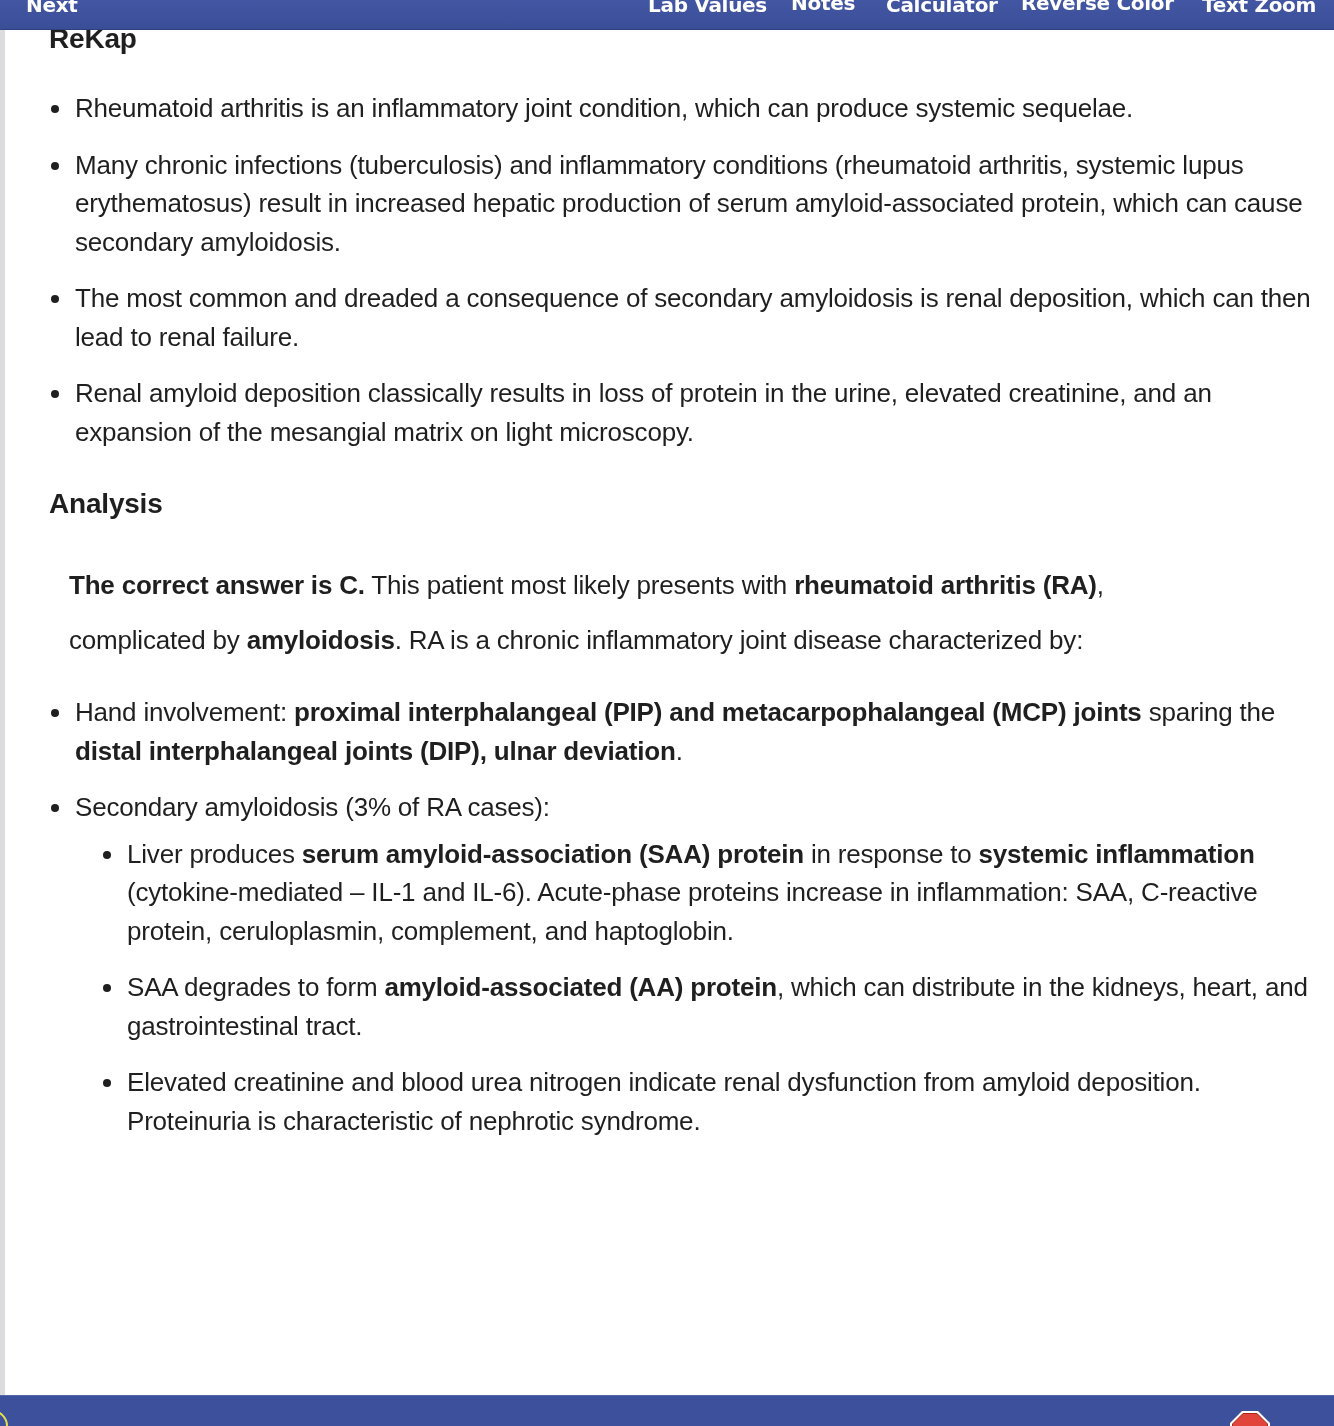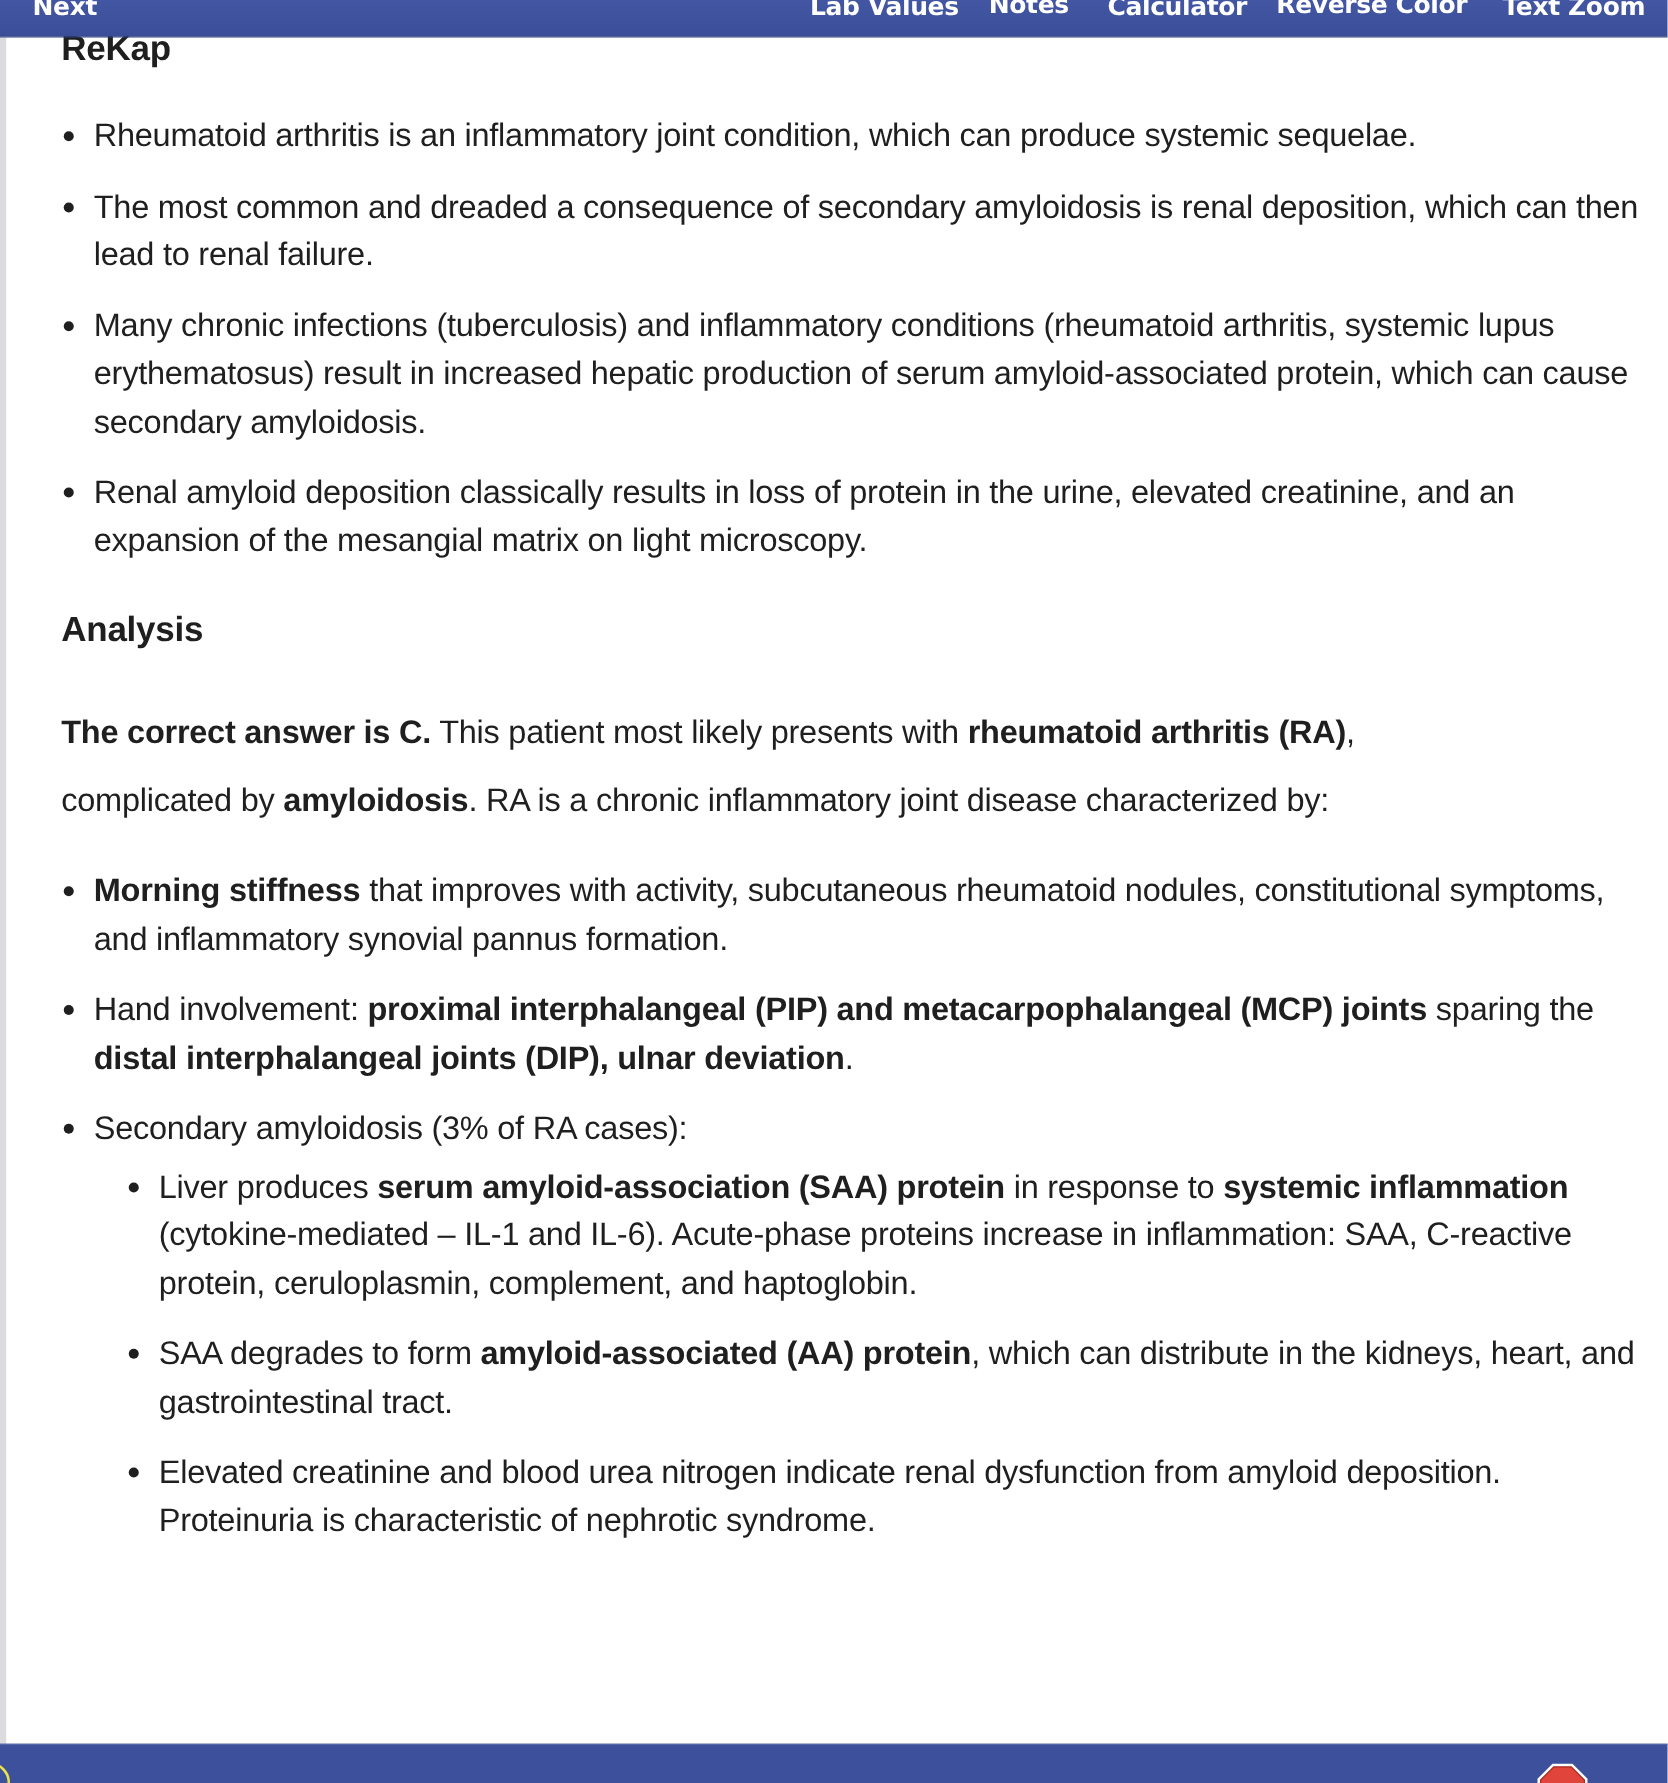--- a/index.html
+++ b/index.html
@@ -115,40 +115,37 @@
   <span class="nav-item" style="left:1021px; top:-9px;">Reverse Color</span>
   <span class="nav-item" style="left:1202px;">Text Zoom</span>
 </div>
 
 <div class="left-strip"></div>
 
 <div class="content">
   <h3>ReKap</h3>
   <ul style="margin-top:33px;">
     <li>Rheumatoid arthritis is an inflammatory joint condition, which can produce systemic sequelae.</li>
+    <li>Many chronic infections (tuberculosis) and inflammatory conditions (rheumatoid arthritis, systemic lupus erythematosus) result in increased hepatic production of serum amyloid-associated protein, which can cause secondary amyloidosis.</li>
     <li>The most common and dreaded a consequence of secondary amyloidosis is renal deposition, which can then lead to renal failure.</li>
-    <li>Many chronic infections (tuberculosis) and inflammatory conditions (rheumatoid arthritis, systemic lupus erythematosus) result in increased hepatic production of serum amyloid-associated protein, which can cause secondary amyloidosis.</li>
     <li>Renal amyloid deposition classically results in loss of protein in the urine, elevated creatinine, and an expansion of the mesangial matrix on light microscopy.</li>
   </ul>
 
   <h3 style="margin-top:36px;">Analysis</h3>
 
-  <div style="margin-top:37px;">
+  <div style="margin-top:37px;margin-left:20px;">
     <p class="p-line">
       <b>The correct answer is C.</b><span> This patient most likely presents with </span><b>rheumatoid arthritis (RA)</b><span>,</span>
     </p>
     <p class="p-line">
       <span>complicated by </span><b>amyloidosis</b><span>. RA is a chronic inflammatory joint disease characterized by:</span>
     </p>
   </div>
 
   <ul style="margin-top:25px;">
-    <li>
-      <b>Morning stiffness</b><span> that improves with activity, subcutaneous rheumatoid nodules, constitutional symptoms, and inflammatory synovial pannus formation.</span>
-    </li>
     <li>
       <span>Hand involvement: </span><b>proximal interphalangeal (PIP) and metacarpophalangeal (MCP) joints</b><span> sparing the </span><b>distal interphalangeal joints (DIP), ulnar deviation</b><span>.</span>
     </li>
     <li style="margin-bottom:0;">
       <span>Secondary amyloidosis (3% of RA cases):</span>
       <ul class="sub">
         <li>
           <span>Liver produces </span><b>serum amyloid-association (SAA) protein</b><span> in response to </span><b>systemic inflammation</b><span> (cytokine-mediated – IL-1 and IL-6). Acute-phase proteins increase in inflammation: SAA, C-reactive protein, ceruloplasmin, complement, and haptoglobin.</span>
         </li>
         <li>

